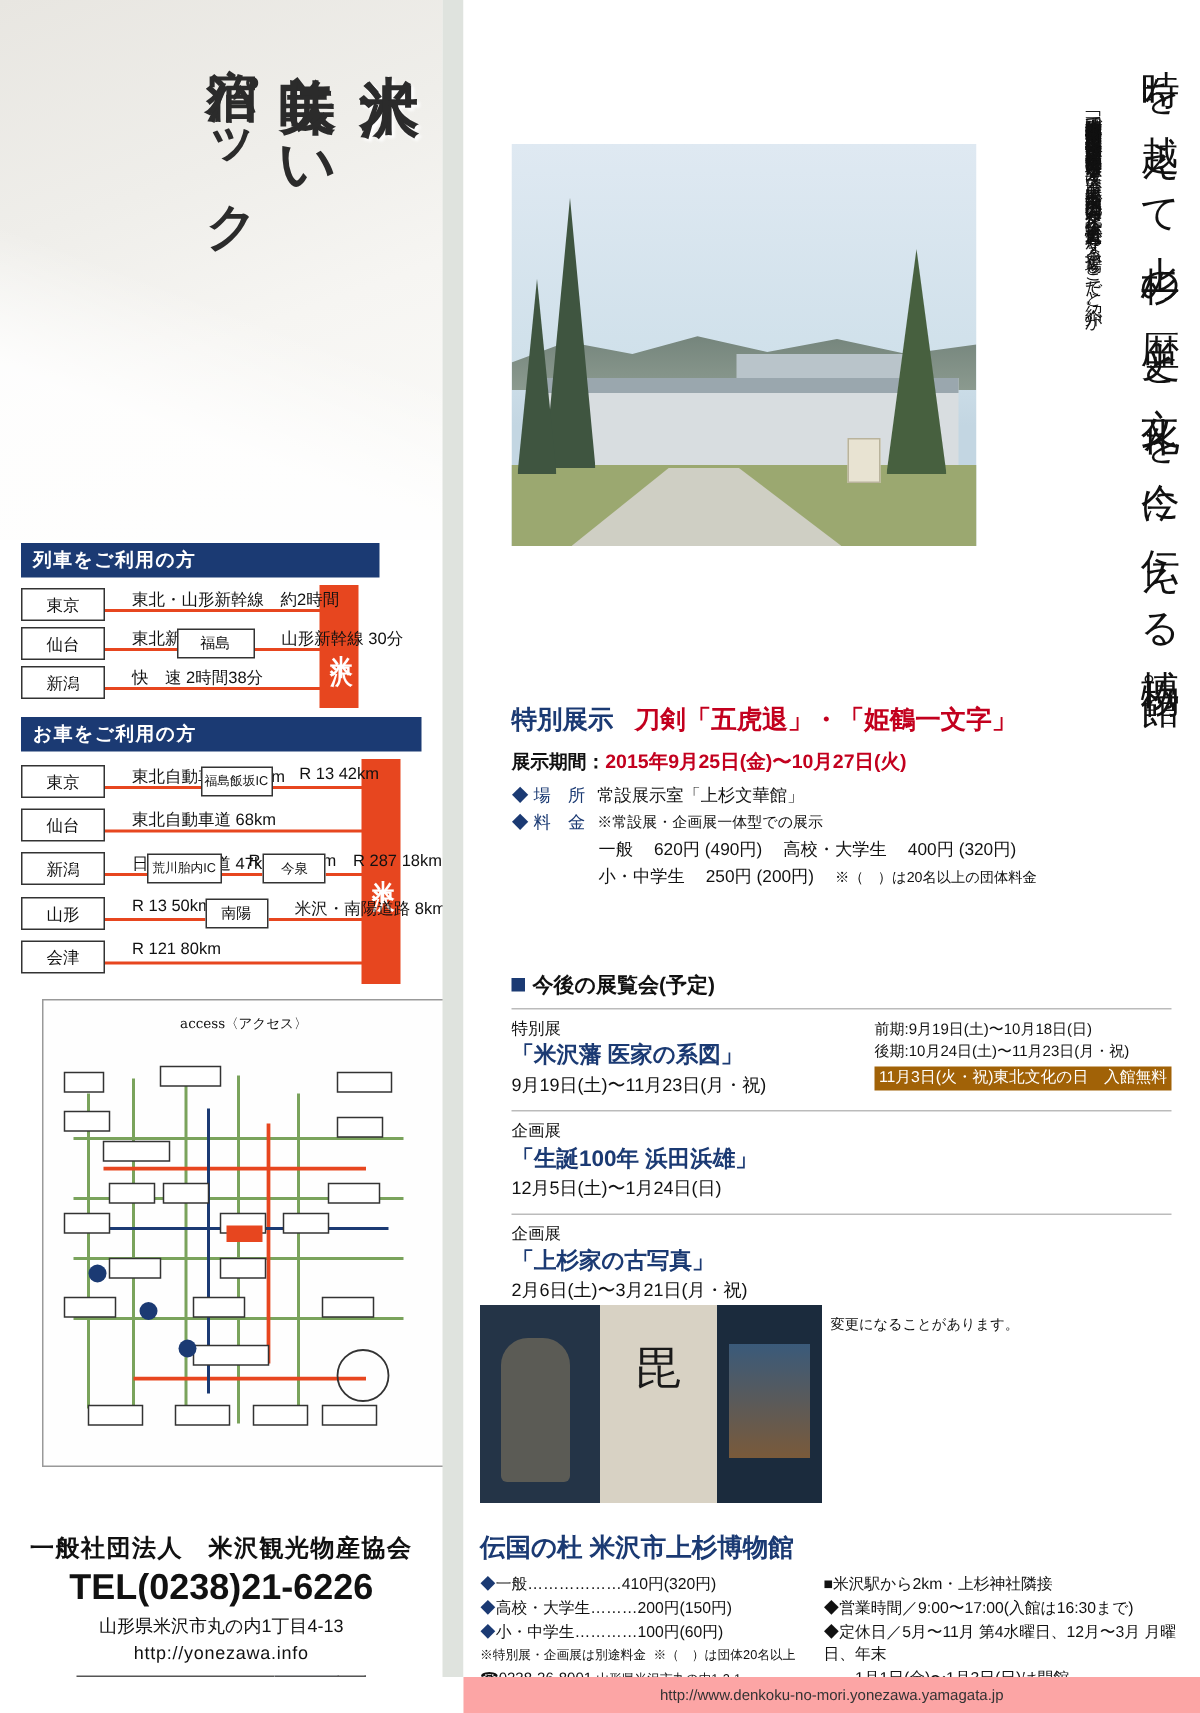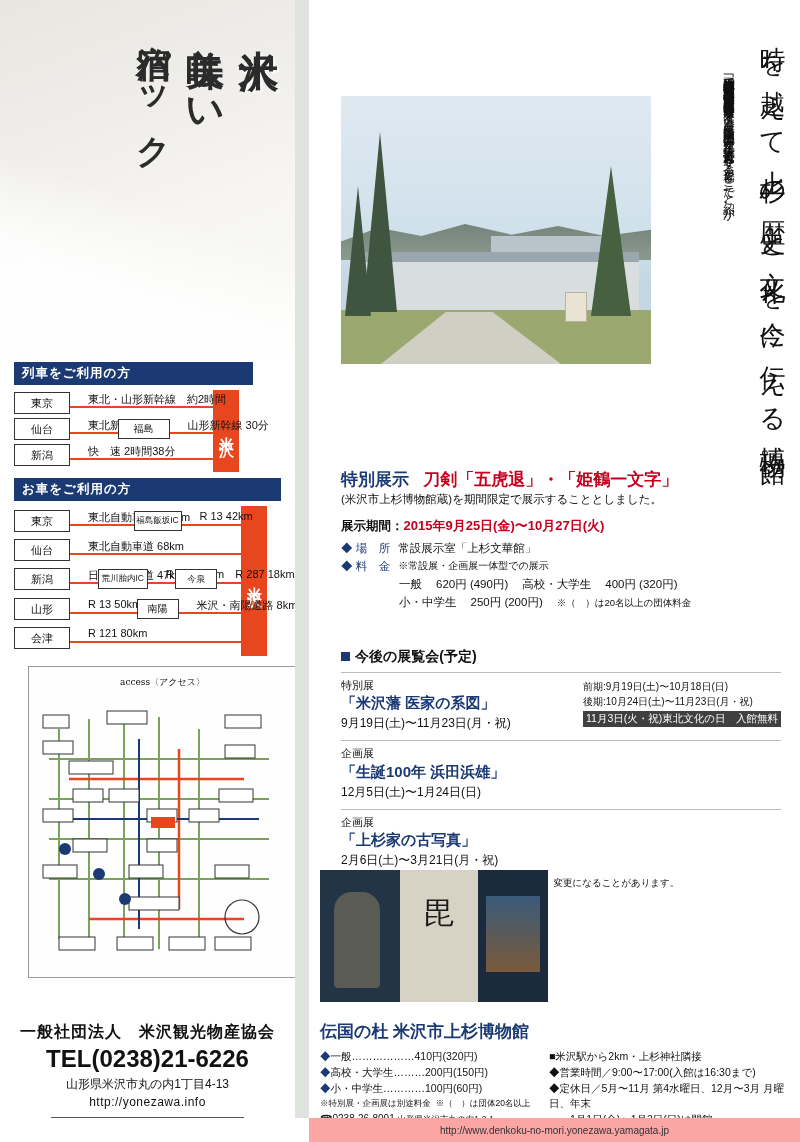--- a/index.html
+++ b/index.html
@@ -92,21 +92,21 @@
   .vbig{right:10px;top:26px;font-size:26px;letter-spacing:7px;color:#111;height:1000px;}
   .vdesc{font-size:11.5px;letter-spacing:2px;color:#111;}
 
   .sec{position:absolute;left:32px;}
   .sp-title{font-size:17px;font-weight:bold;color:#1b3a73;}
   .sp-title .red{color:#c3001e;}
   .txt{font-size:11.5px;line-height:1.55;}
   .txt-b{font-weight:bold;}
   .blue{color:#1b3a73;}
   .redtxt{color:#c3001e;}
-  .hl{background:#404040;color:#fff;padding:0 3px;font-size:10.5px;}
+  .hl{background:#a16207;color:#fff;padding:0 3px;font-size:10.5px;}
 
   .sqmark{display:inline-block;width:9px;height:9px;background:#1b3a73;margin-right:5px;}
   .dia{color:#1b3a73;}
 
   .photo2{position:absolute;left:320px;top:880px;width:228px;height:132px;background:#0d1b2a;overflow:hidden;}
   .p2a{position:absolute;left:0;top:0;width:80px;height:132px;background:#243447;}
   .p2fig{position:absolute;left:14px;top:22px;width:46px;height:96px;background:#5b5b55;border-radius:18px 18px 4px 4px;}
   .p2b{position:absolute;left:80px;top:0;width:78px;height:132px;background:#d8d2c4;}
   .p2kan{position:absolute;left:88px;top:28px;width:62px;height:62px;color:#1a1a1a;font-size:30px;
     font-family:"DejaVu Serif",serif;text-align:center;line-height:30px;}
@@ -327,21 +327,20 @@
       <div class="tree t2"></div>
       <div class="tree t3"></div>
       <div class="sign"></div>
     </div>
 
     <div class="sec" style="top:468px;width:430px;">
       <div class="sp-title">
         <span>特別展示</span>
         &nbsp;&nbsp;<span class="red">刀剣「五虎退」・「姫鶴一文字」</span>
       </div>
-      <div class="txt">(米沢市上杉博物館蔵)を期間限定で展示することとしました。</div>
 
       <div style="margin-top:8px;font-size:12.5px;">
         <span class="txt-b" style="font-size:12.5px;">展示期間：</span><span class="txt-b redtxt" style="font-size:13px;">2015年9月25日(金)〜10月27日(火)</span>
       </div>
 
       <div style="margin-top:6px;font-size:11.5px;display:flex;gap:8px;">
         <span class="dia">◆ 場　所</span>
         <span>常設展示室「上杉文華館」</span>
       </div>
       <div style="margin-top:3px;font-size:11.5px;display:flex;gap:8px;">

